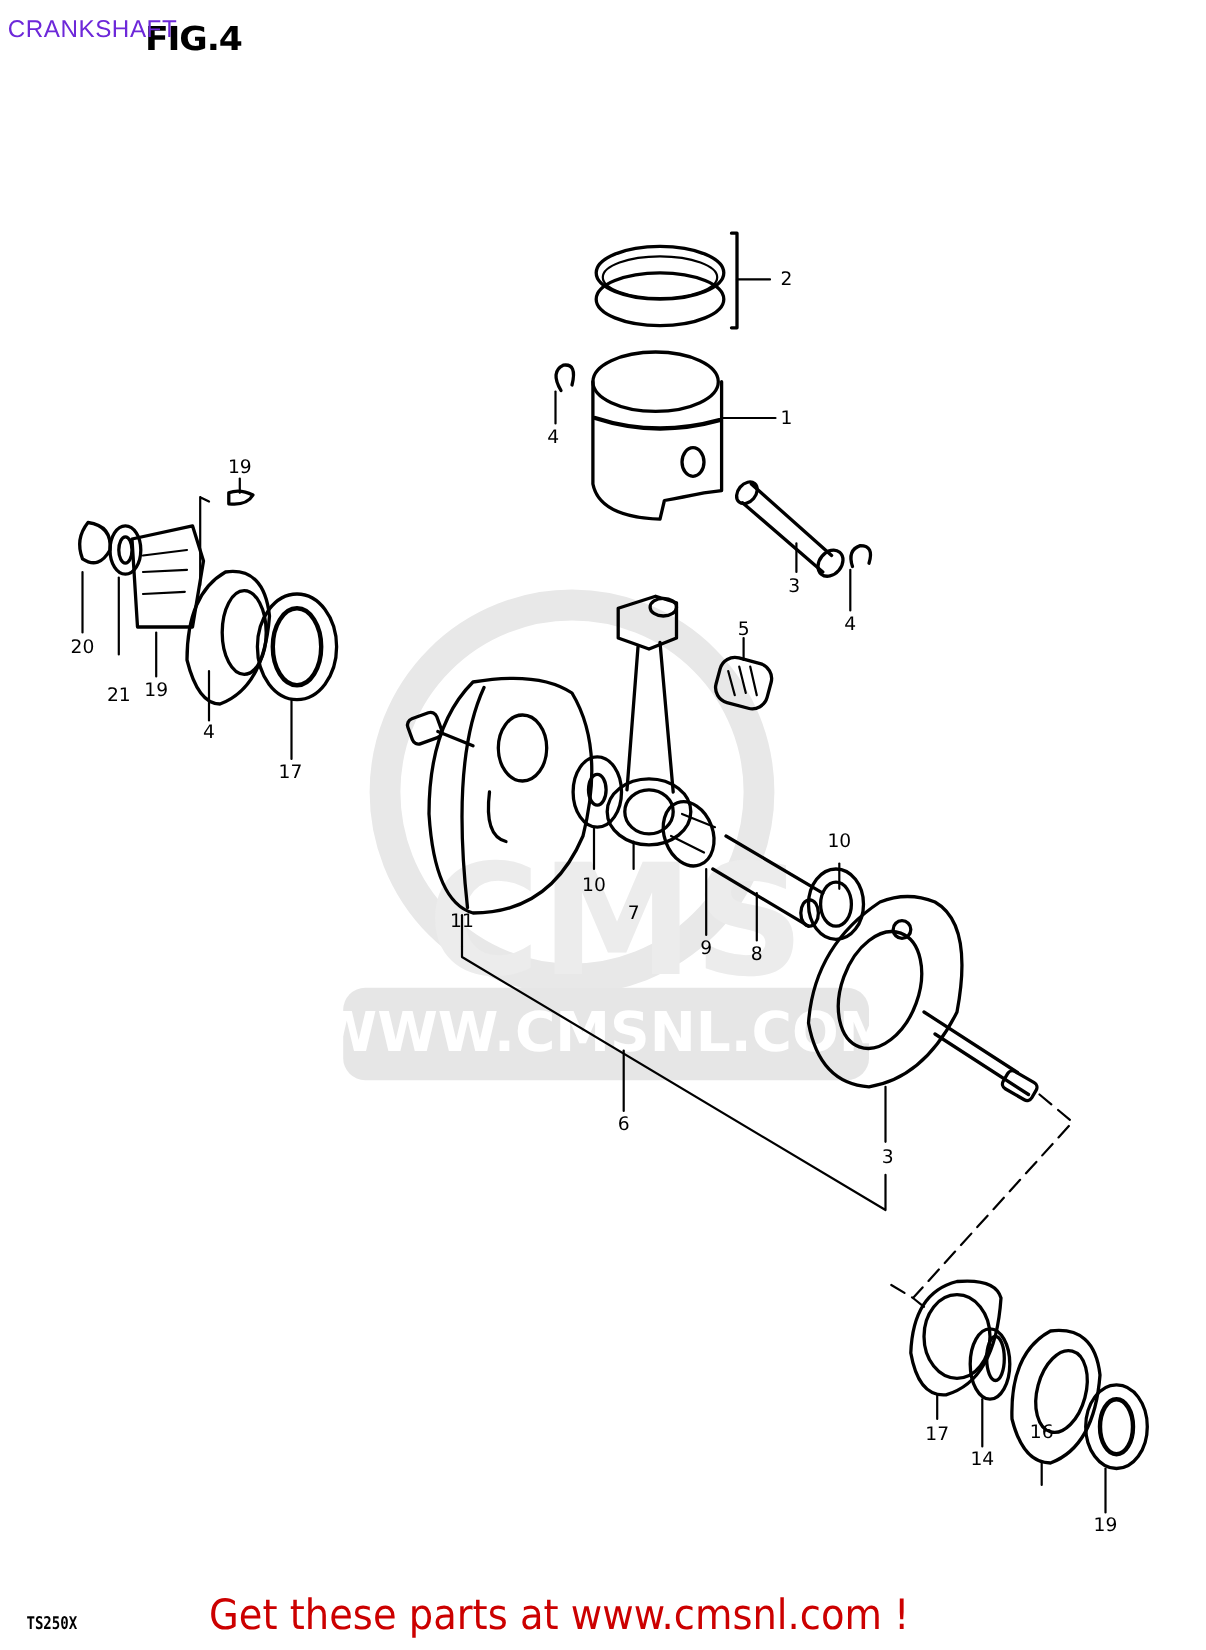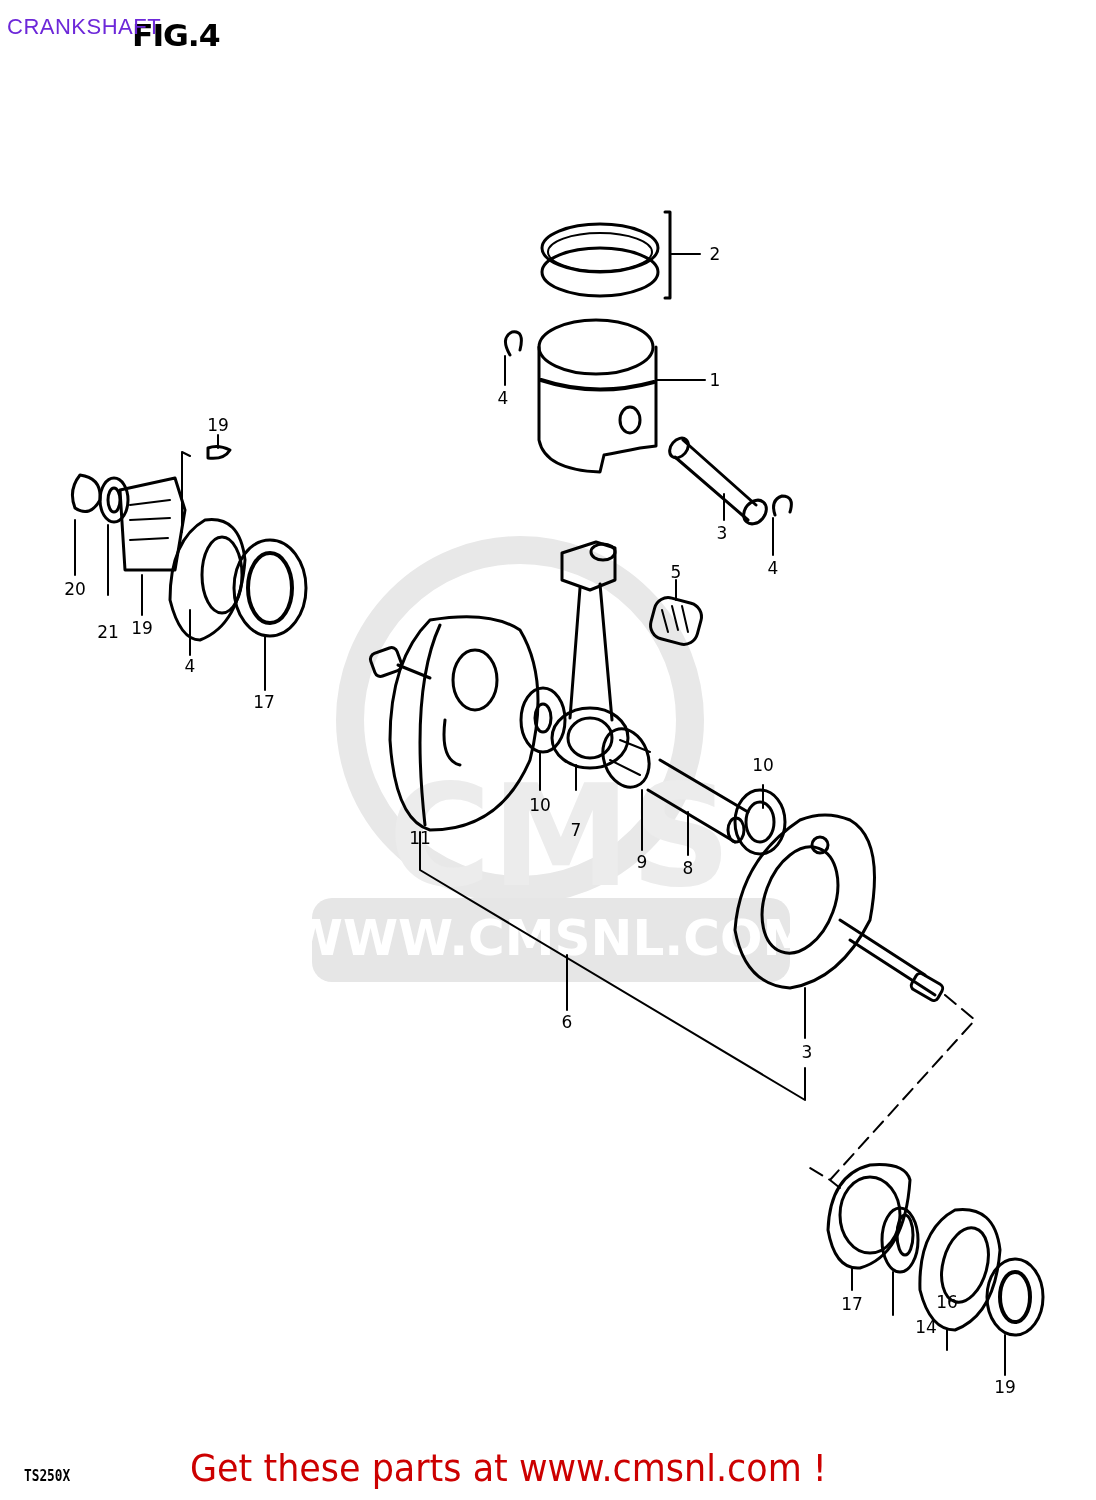--- a/index.html
+++ b/index.html
@@ -167,18 +167,18 @@
 <div class="lbl" style="left:264px;top:702px">17</div>
 <div class="lbl" style="left:540px;top:805px">10</div>
 <div class="lbl" style="left:576px;top:830px">7</div>
 <div class="lbl" style="left:763px;top:765px">10</div>
 <div class="lbl" style="left:420px;top:838px">11</div>
 <div class="lbl" style="left:642px;top:862px">9</div>
 <div class="lbl" style="left:688px;top:868px">8</div>
 <div class="lbl" style="left:567px;top:1022px">6</div>
 <div class="lbl" style="left:807px;top:1052px">3</div>
 <div class="lbl" style="left:852px;top:1304px">17</div>
-<div class="lbl" style="left:926px;top:1327px">14</div>
+<div class="lbl" style="left:893px;top:1327px">14</div>
 <div class="lbl" style="left:947px;top:1302px">16</div>
 <div class="lbl" style="left:1005px;top:1387px">19</div>
 
 <div class="model">TS250X</div>
 <a class="promo">Get these parts at www.cmsnl.com !</a>
 
 </body></html>

